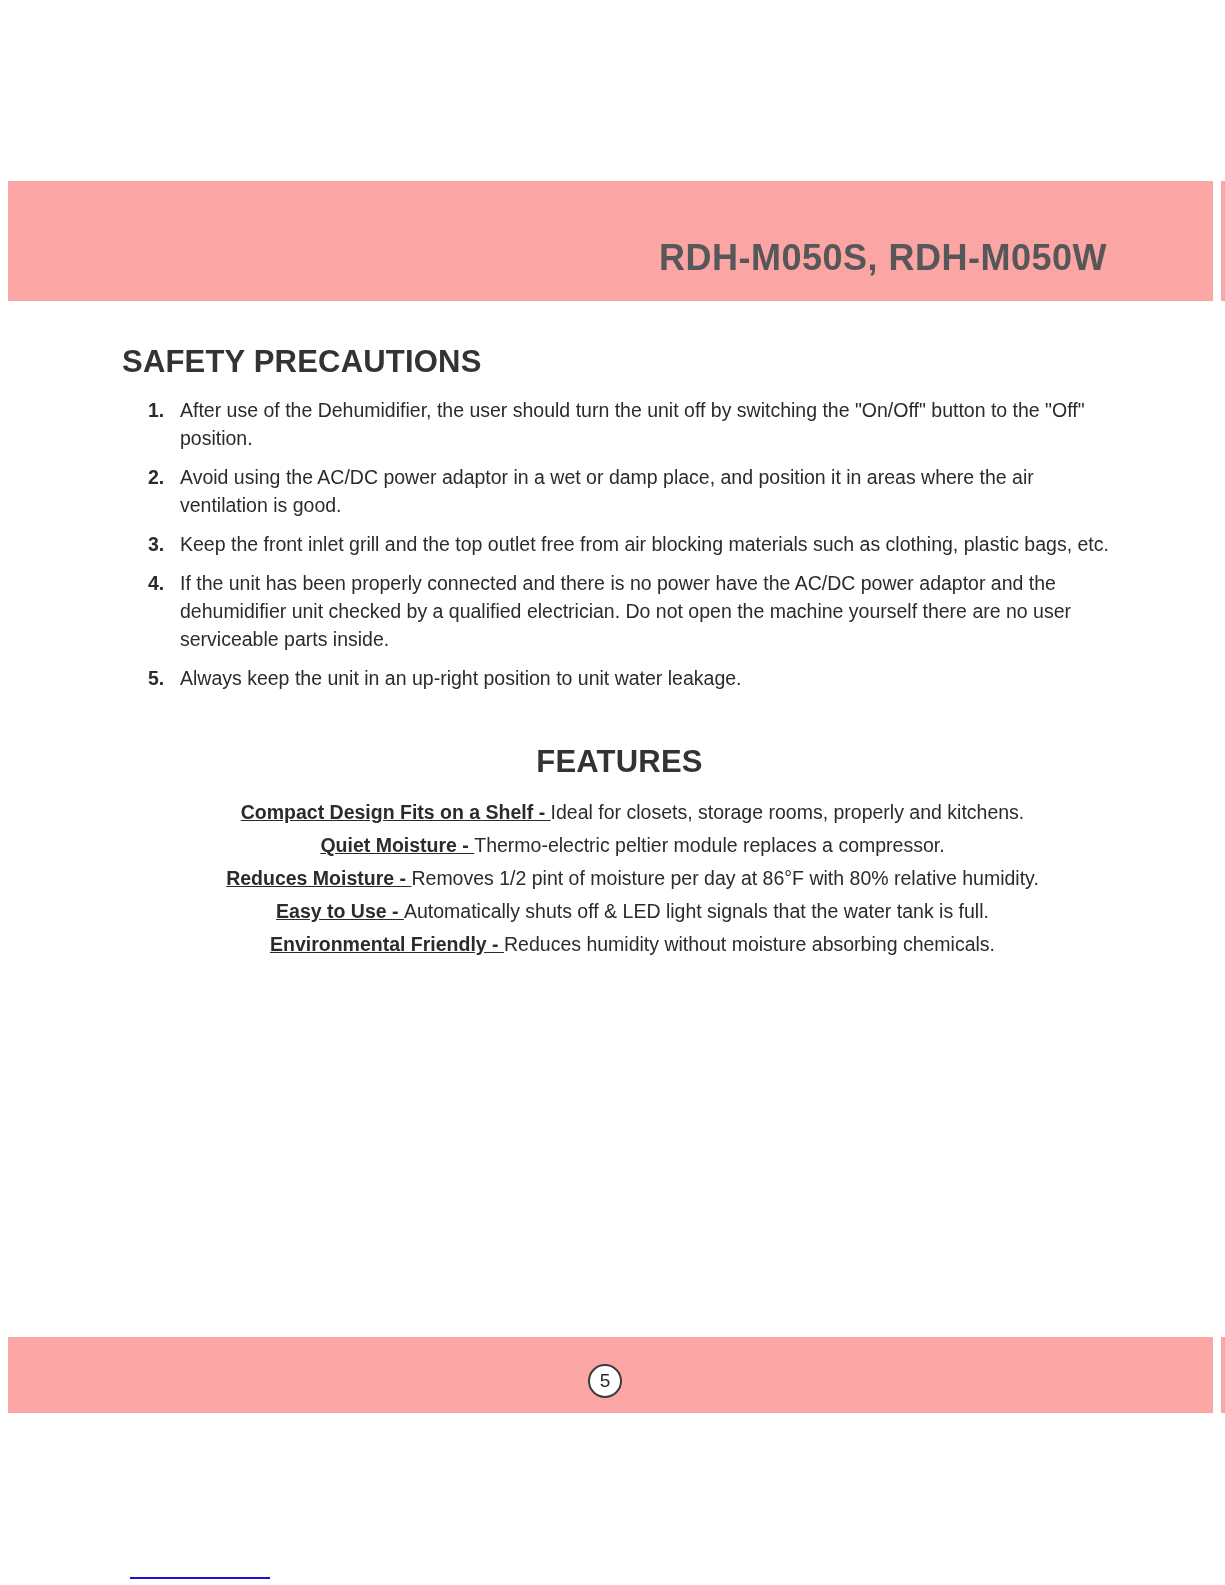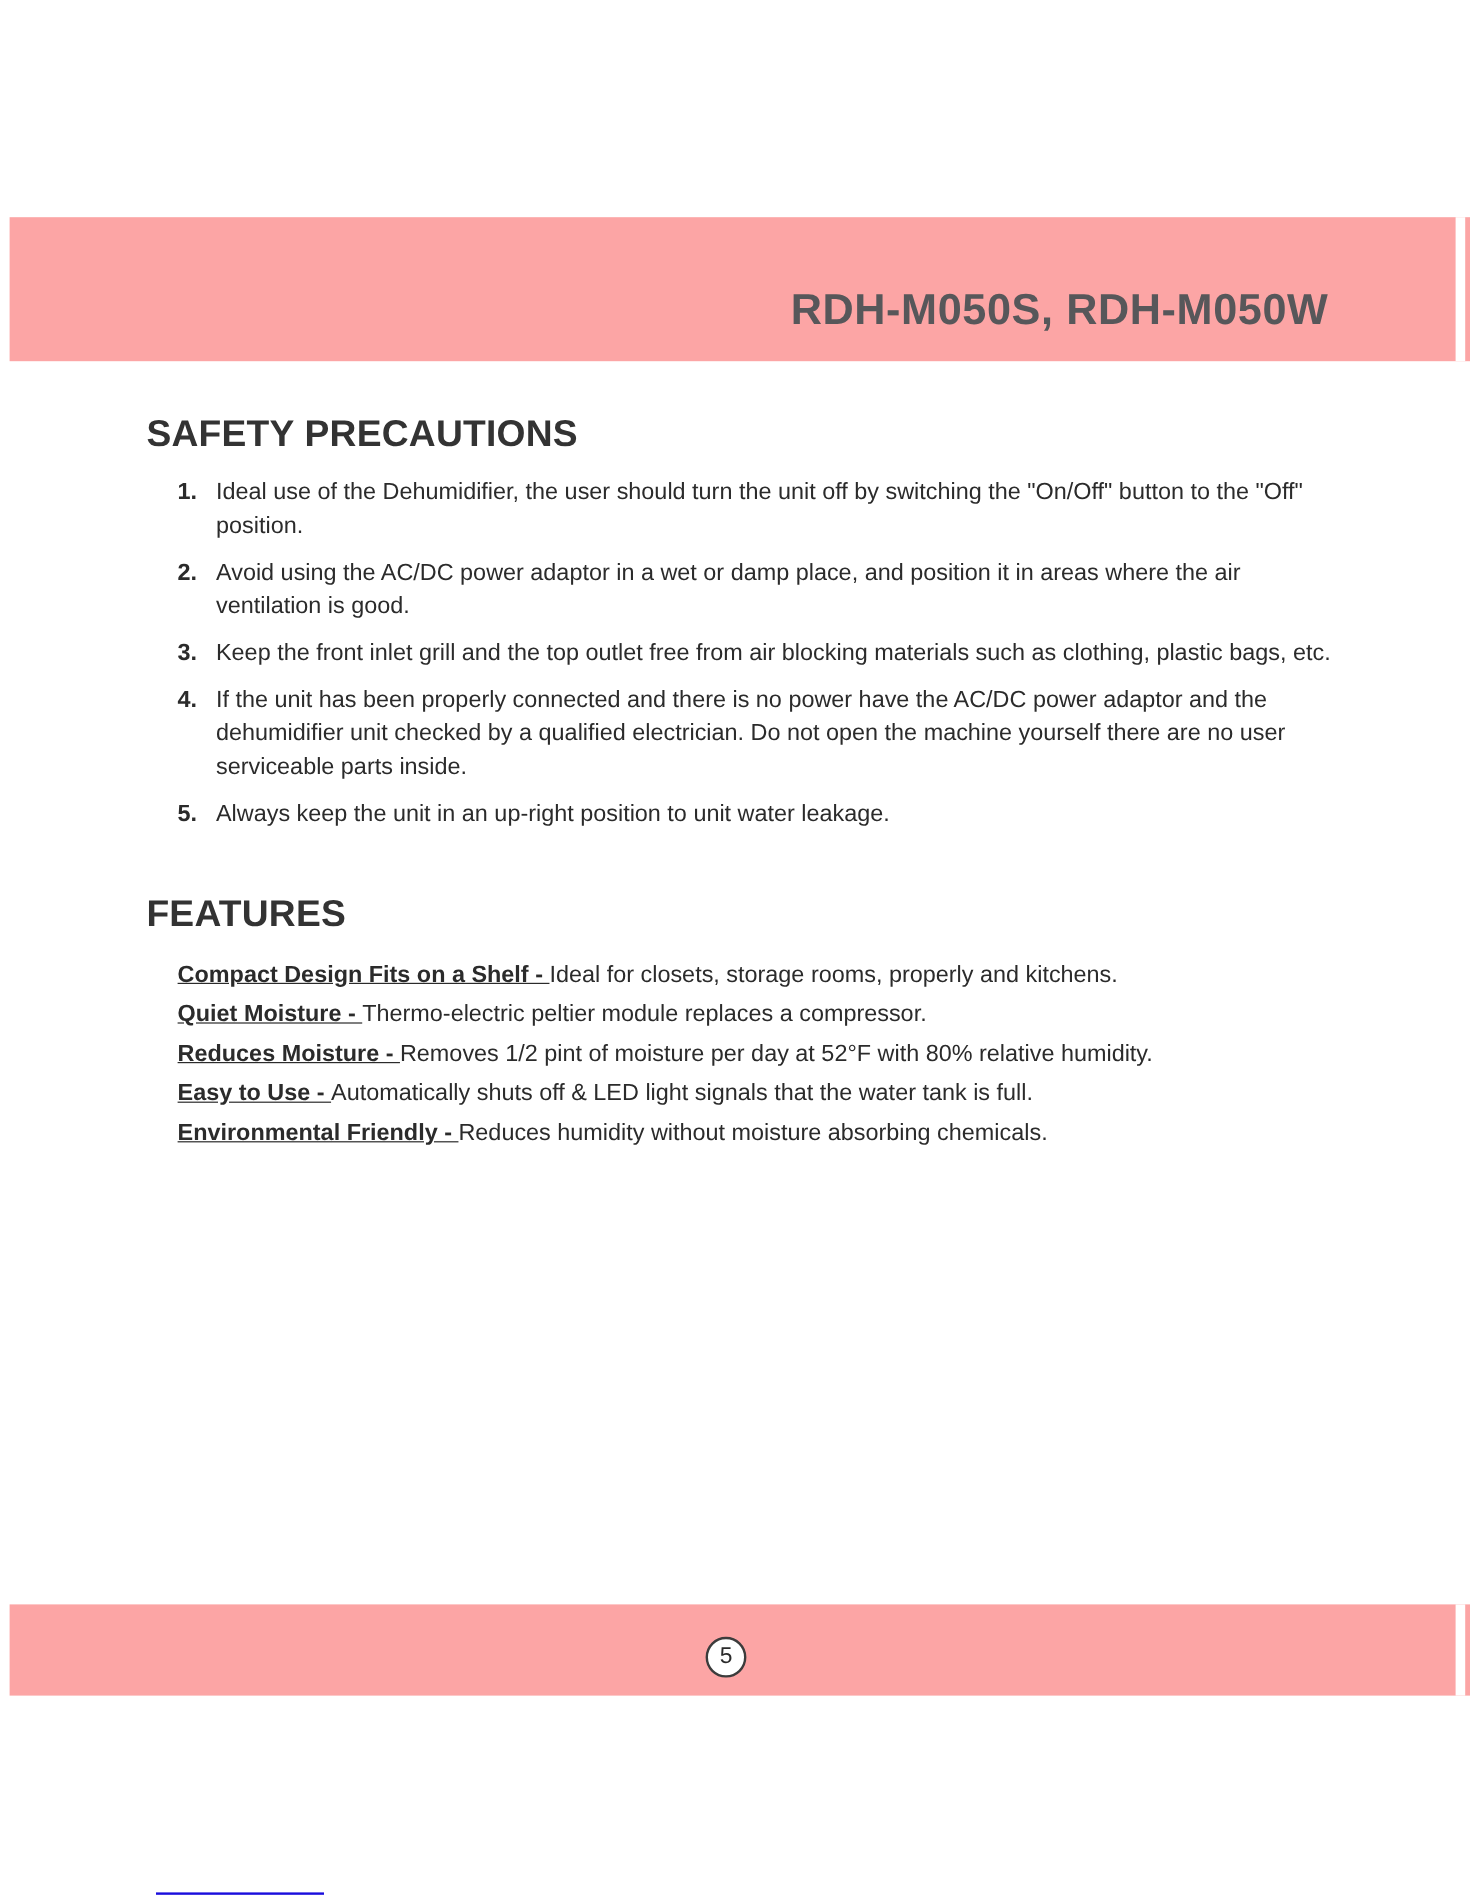--- a/index.html
+++ b/index.html
@@ -74,20 +74,21 @@
     width: 32px;
     flex-shrink: 0;
     font-weight: bold;
   }
   .safety-list .itext {
     flex: 1;
   }
 
   .features-block {
     margin-top: 52px;
+    text-align: center;
   }
   .features-list {
     margin: 0 0 0 26px;
   }
   .feature-line {
     font-size: 19.5px;
     line-height: 33px;
   }
   .feature-line .lead {
     font-weight: bold;
@@ -128,21 +129,21 @@
   <div class="header-title">RDH-M050S, RDH-M050W</div>
 </div>
 
 <div class="content">
 
   <h1 class="section-title">SAFETY PRECAUTIONS</h1>
 
   <ol class="safety-list">
     <li>
       <span class="num">1.</span>
-      <span class="itext">Ideal use of the Dehumidifier, the user should turn the unit off by switching the "On/Off" button to the "Off" position.</span>
+      <span class="itext">After use of the Dehumidifier, the user should turn the unit off by switching the "On/Off" button to the "Off" position.</span>
     </li>
     <li>
       <span class="num">2.</span>
       <span class="itext">Avoid using the AC/DC power adaptor in a wet or damp place, and position it in areas where the air ventilation is good.</span>
     </li>
     <li>
       <span class="num">3.</span>
       <span class="itext">Keep the front inlet grill and the top outlet free from air blocking materials such as clothing, plastic bags, etc.</span>
     </li>
     <li>
@@ -159,21 +160,21 @@
     <h1 class="section-title">FEATURES</h1>
 
     <div class="features-list">
       <div class="feature-line">
         <span class="lead">Compact Design Fits on a Shelf - </span><span>Ideal for closets, storage rooms, properly and kitchens.</span>
       </div>
       <div class="feature-line">
         <span class="lead">Quiet Moisture - </span><span>Thermo-electric peltier module replaces a compressor.</span>
       </div>
       <div class="feature-line">
-        <span class="lead">Reduces Moisture - </span><span>Removes 1/2 pint of moisture per day at 52°F with 80% relative humidity.</span>
+        <span class="lead">Reduces Moisture - </span><span>Removes 1/2 pint of moisture per day at 86°F with 80% relative humidity.</span>
       </div>
       <div class="feature-line">
         <span class="lead">Easy to Use - </span><span>Automatically shuts off &amp; LED light signals that the water tank is full.</span>
       </div>
       <div class="feature-line">
         <span class="lead">Environmental Friendly - </span><span>Reduces humidity without moisture absorbing chemicals.</span>
       </div>
     </div>
   </div>
 

